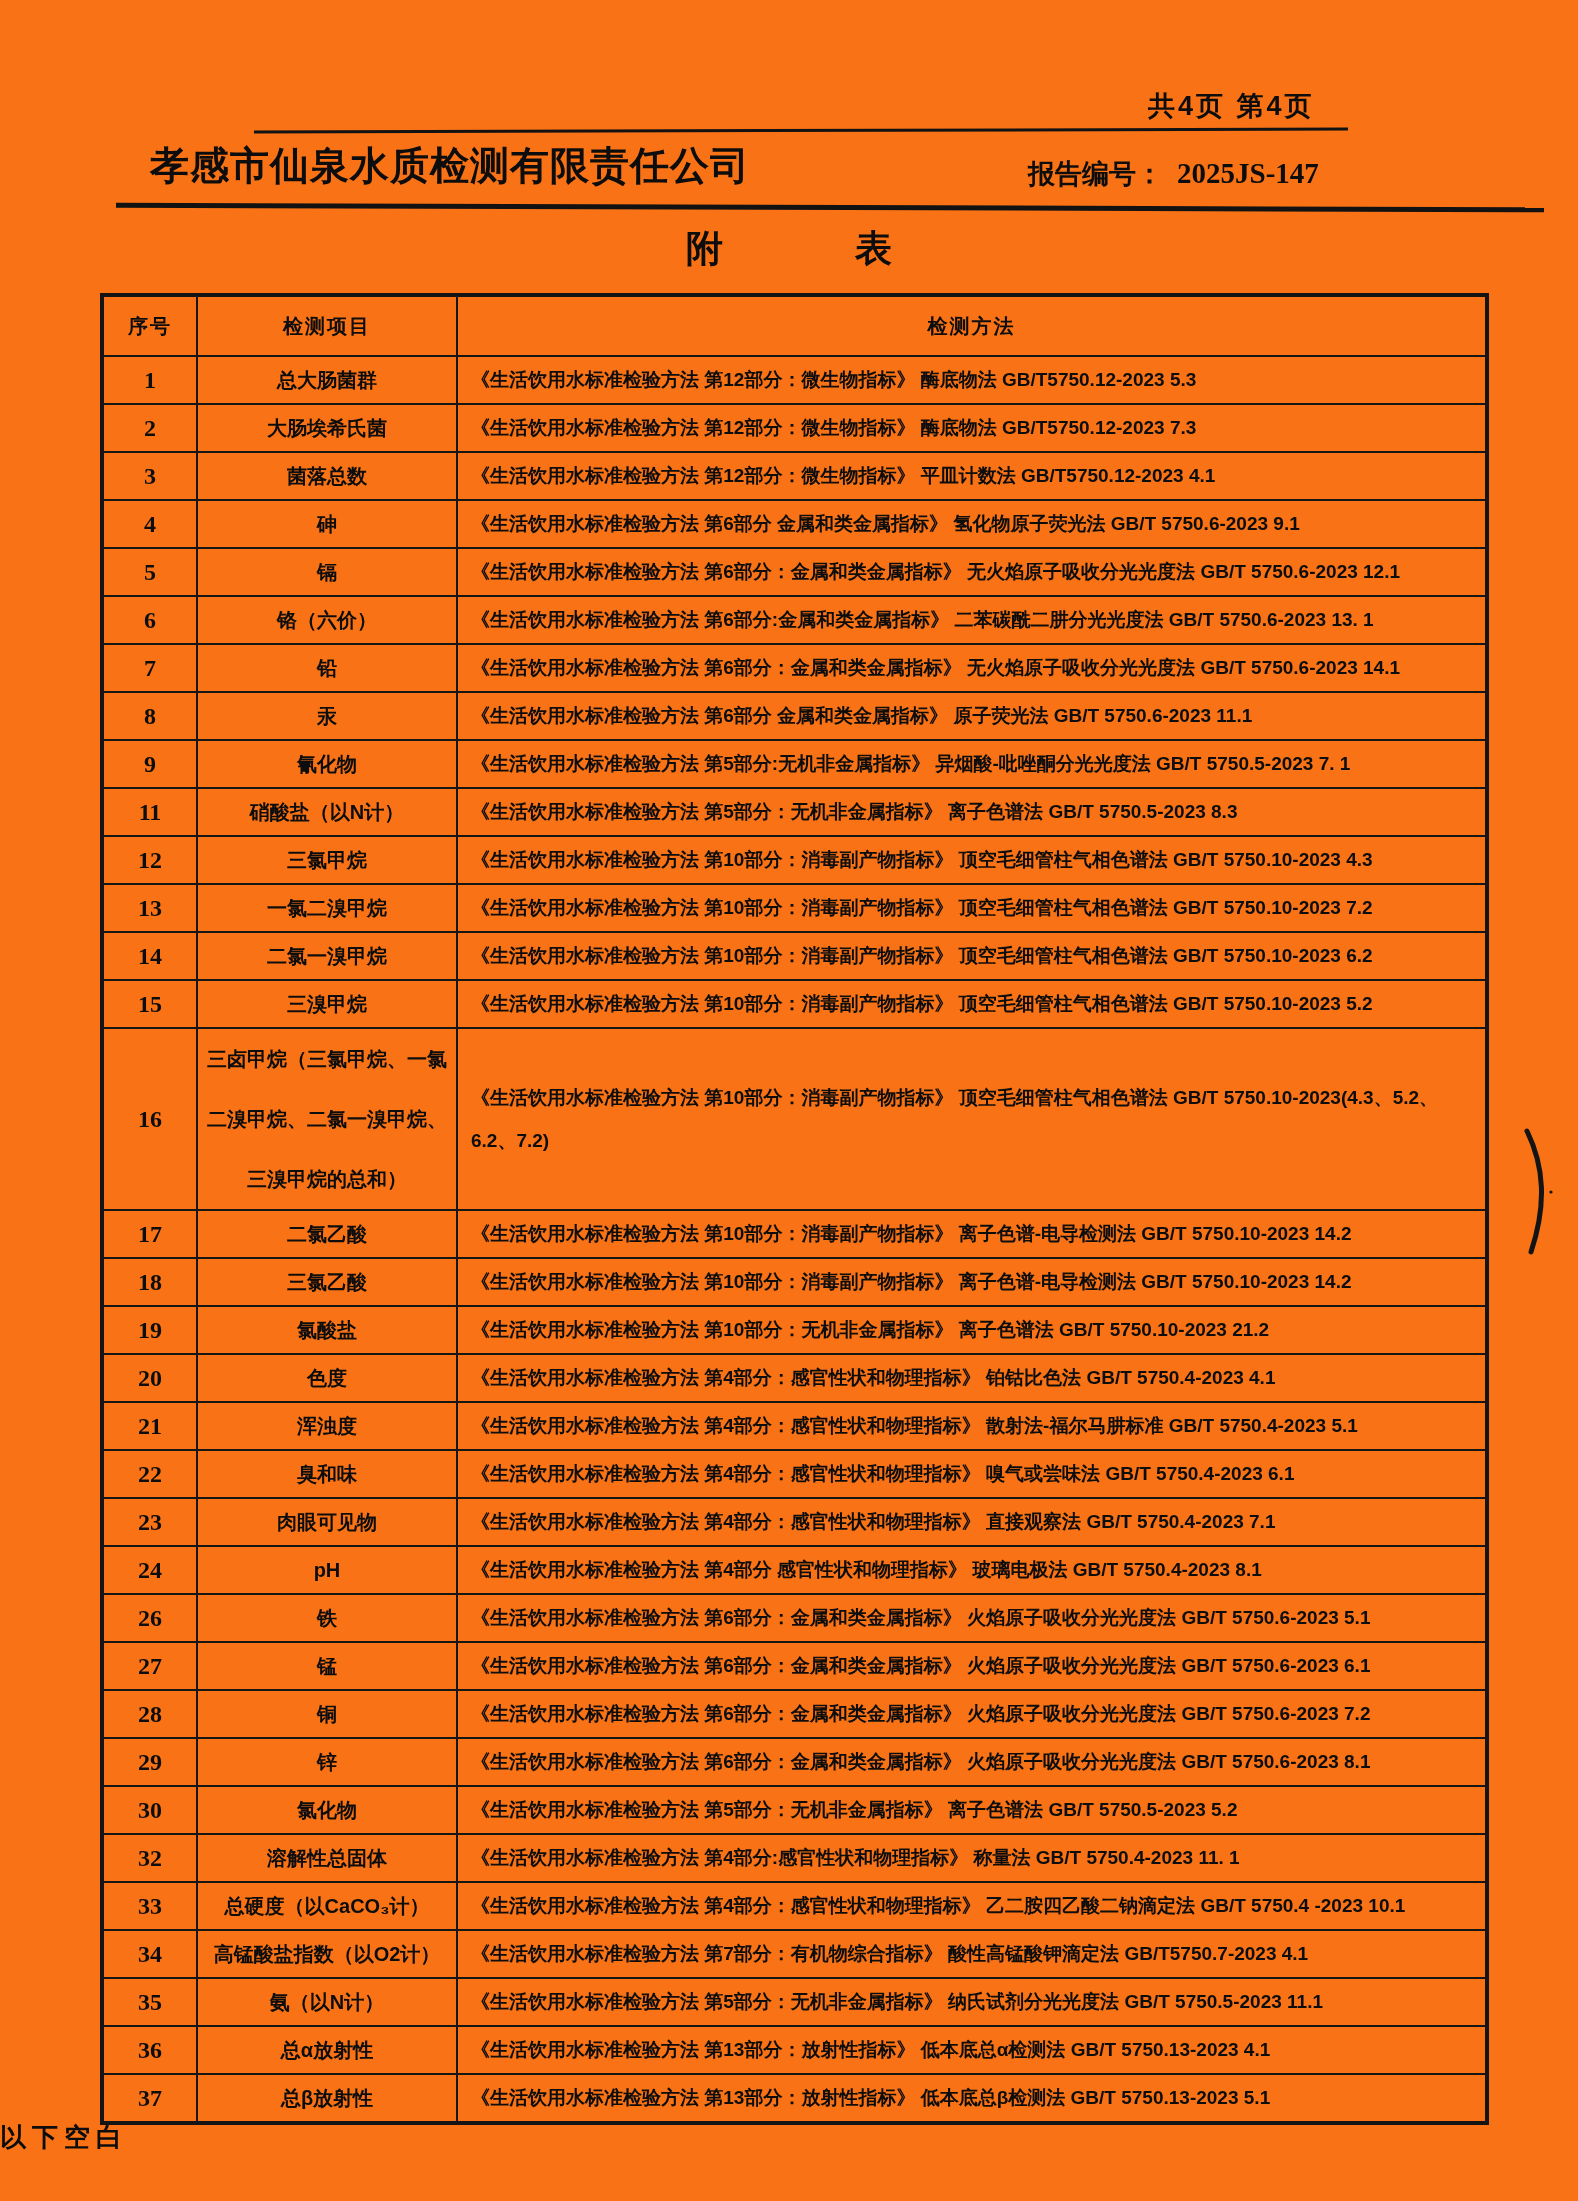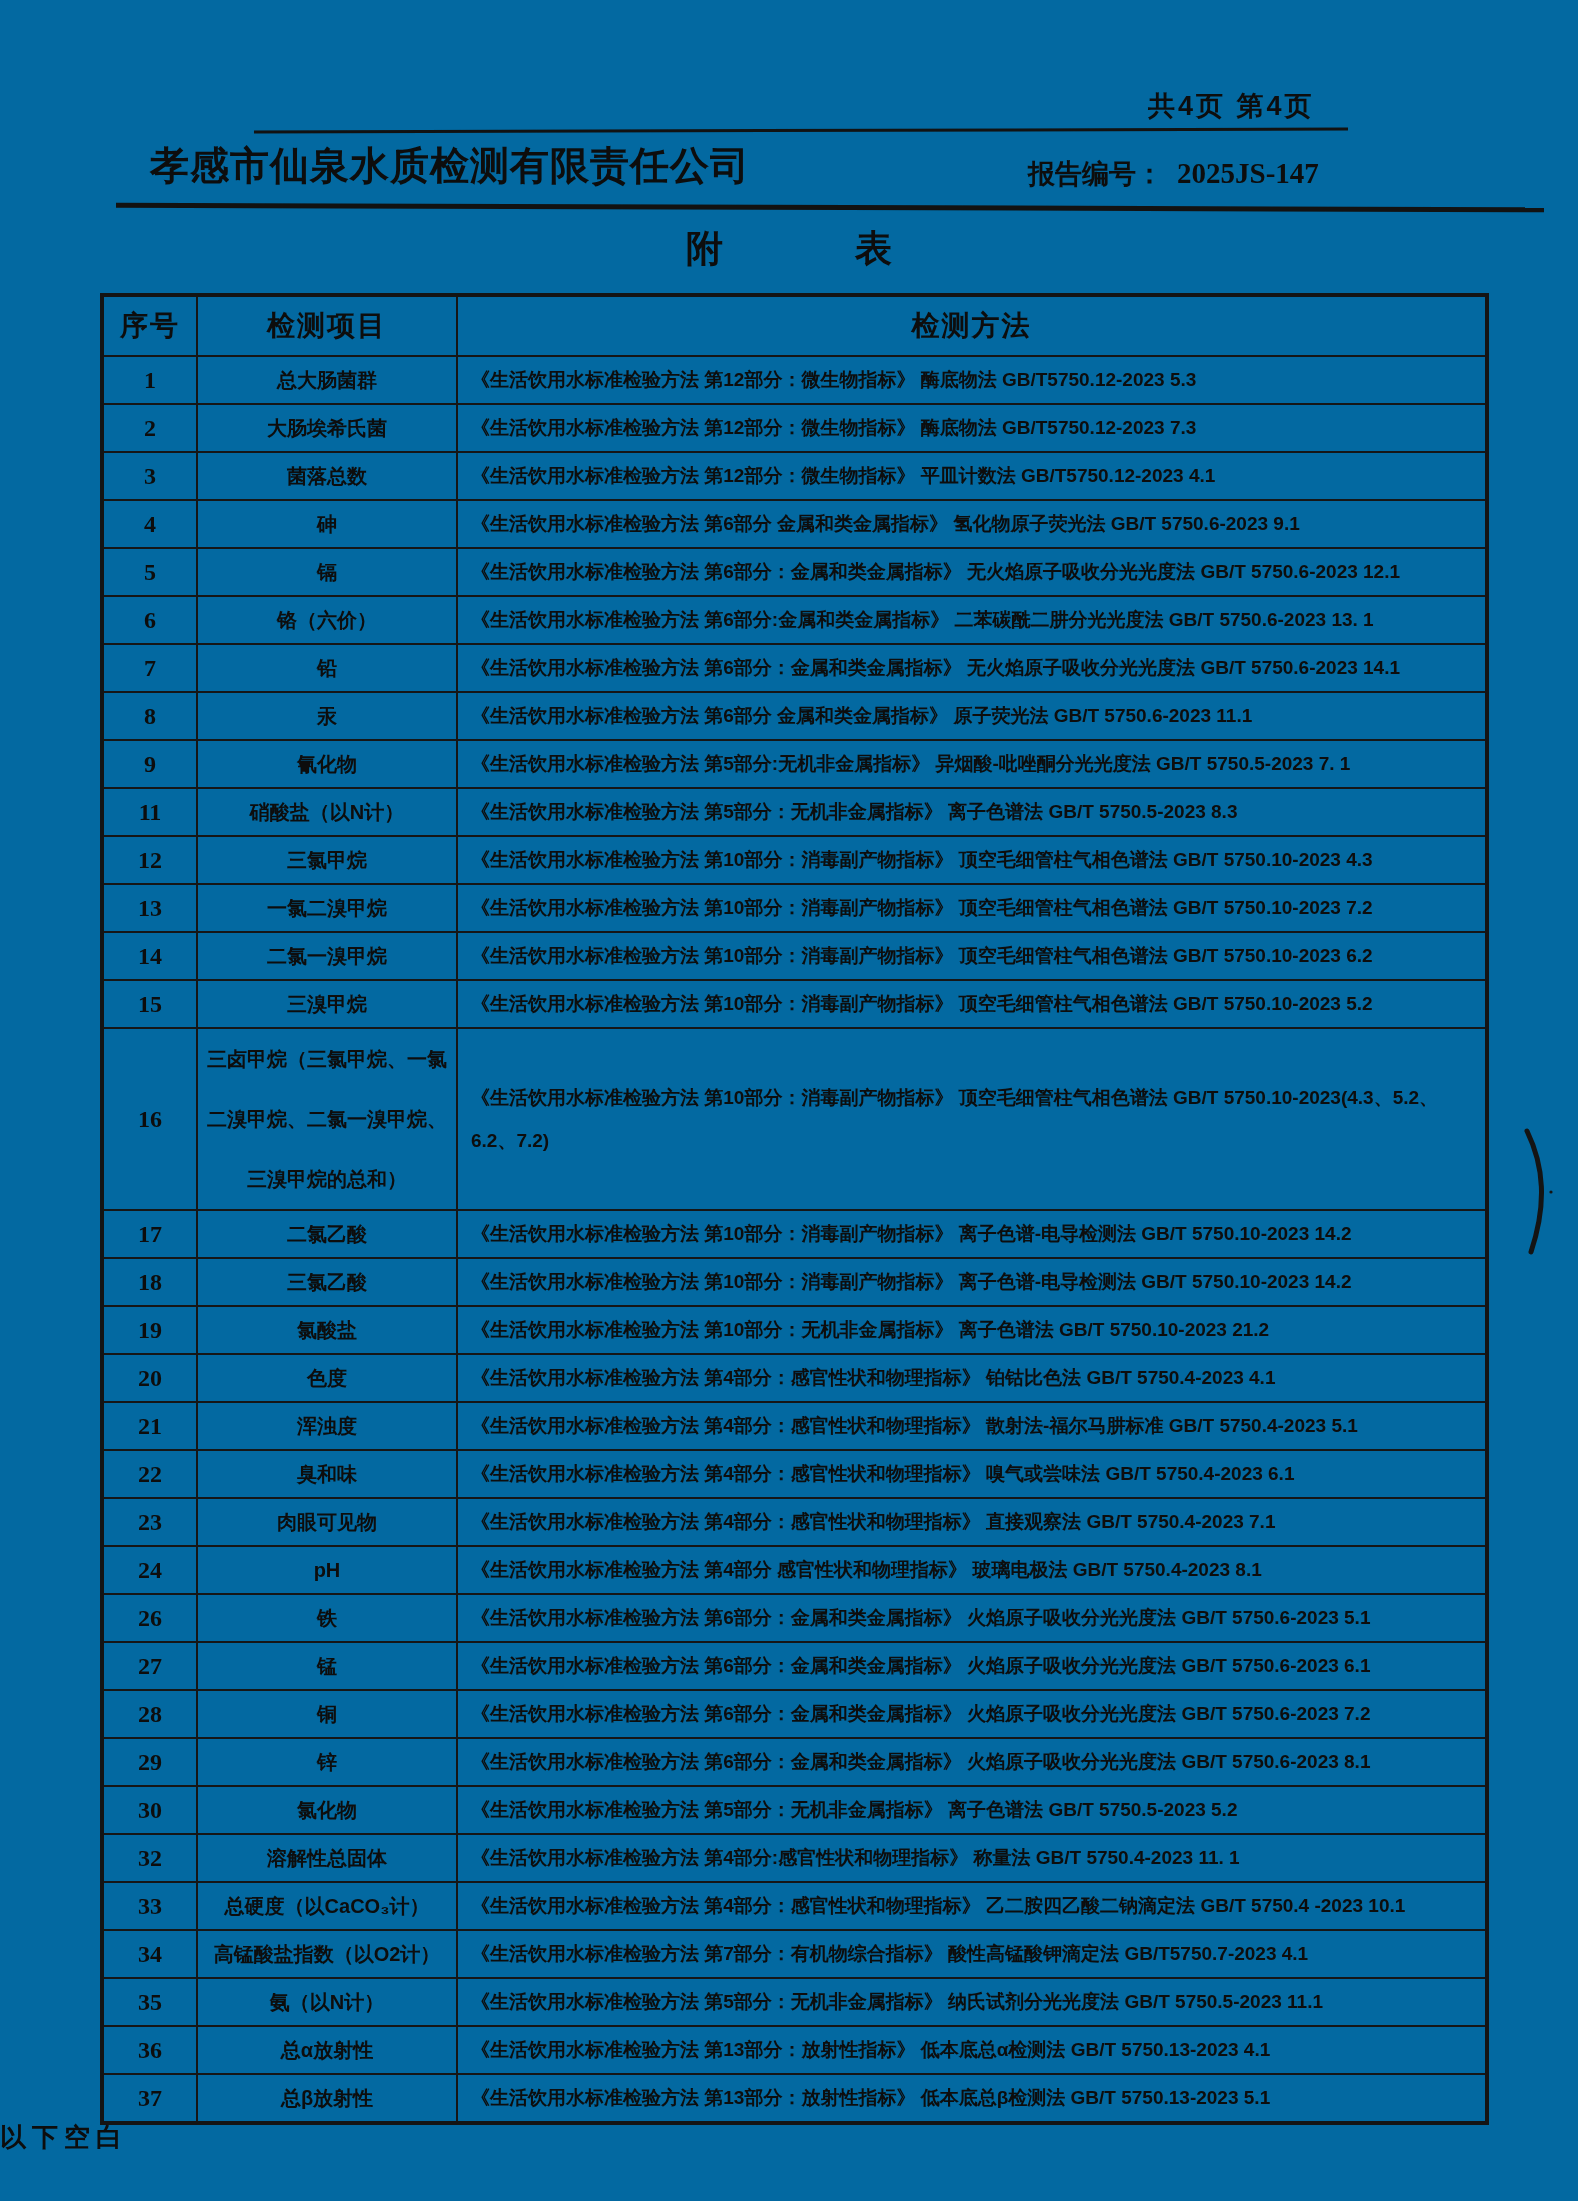--- a/index.html
+++ b/index.html
@@ -1,19 +1,19 @@
 <!DOCTYPE html>
 <html><head>
 <meta charset="utf-8">
 <style>
   html,body { margin:0; padding:0; }
   .page {
     position:relative;
     width:1578px; height:2201px;
-    background:#0369a1;
+    background:#f97316;
     font-family:"Liberation Sans", sans-serif;
     color:#0d0d0d;
     overflow:hidden;
     text-decoration:underline;
   }
   .page-info {
     position:absolute; top:88px; left:1148px;
     font-size:27px; font-weight:bold; letter-spacing:3px;
     white-space:nowrap;
   }
@@ -49,21 +49,21 @@
     border:4px solid #141414;
   }
   table.methods th, table.methods td {
     border:2.5px solid #161616;
     font-weight:bold;
     overflow:hidden;
   }
   col.c-no { width:95px; }
   col.c-item { width:260px; }
   col.c-method { width:1030px; }
-  thead th { height:56px; font-size:28px; text-align:center; letter-spacing:2px; }
+  thead th { height:56px; font-size:20px; text-align:center; letter-spacing:2px; }
   td.no {
     height:44px; text-align:center;
     font-family:"Liberation Serif", serif; font-size:24px;
   }
   td.item { text-align:center; font-size:20px; padding:0 8px; }
   td.method { text-align:left; font-size:19px; padding:2px 8px 2px 13px; line-height:1.35; }
   tr.tall td.item { line-height:60px; padding:0 6px; }
   tr.tall td.method { line-height:43px;margin-left:32px; }
   .blank-note {
     position:absolute; top:2120px; left:0; width:100%;

